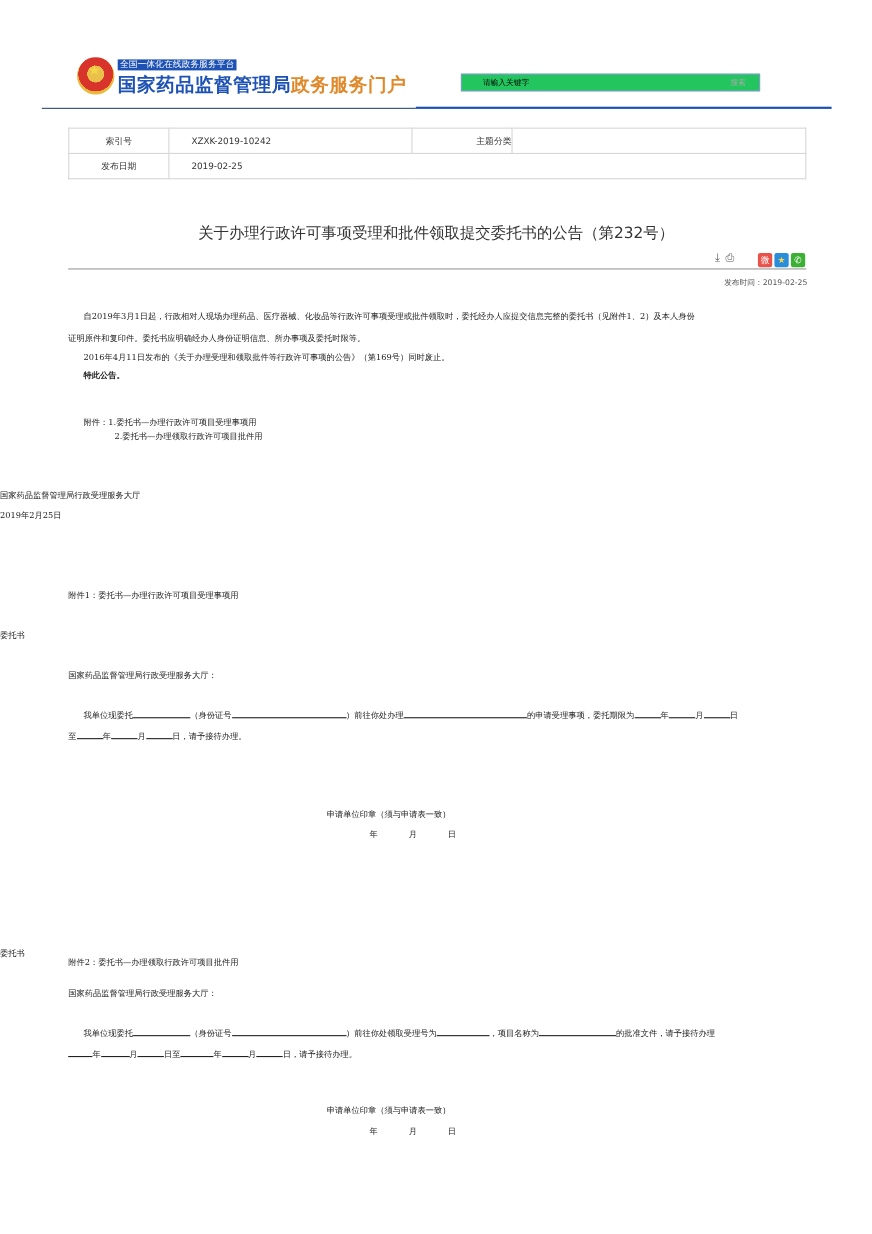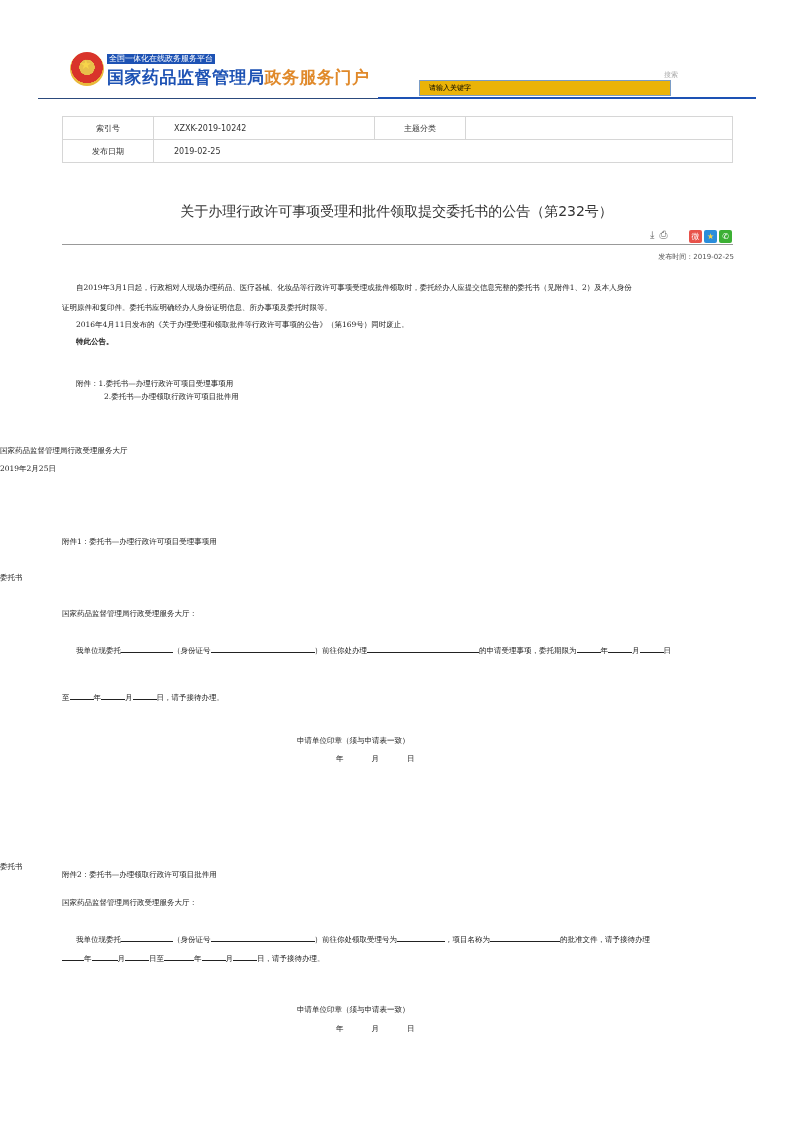--- a/index.html
+++ b/index.html
@@ -10,34 +10,34 @@
   
   .emblem { left:70px; top:52px; width:34px; height:34px; border-radius:50%;
             background: radial-gradient(circle at 50% 45%, #e8c04a 0 30%, #d9342b 31% 62%, #e9b93b 63% 100%); }
   .emblem::after { content:"★"; position:absolute; left:10px; top:5px; font-size:13px; color:#f7d54a; }
   .platform-tag { left:107px; top:54px; background:#1d52b4; color:#fff; font-size:8px; line-height:10px;
                   padding:0 2px; white-space:nowrap; }
   .site-title { left:107px; top:66px; font-size:17px; font-weight:bold; white-space:nowrap; letter-spacing:0.5px; }
   .site-title .blue { color:#1d52b4; }
   .site-title .orange { color:#e0892a; }
 
-  .search-input { left:419px; top:80px; width:232px; height:14px; border:1px solid #7a9cc6;
-                  font-size:7px; color:#000; padding:0 9px; line-height:14px; box-sizing:content-box;
-                  font-family:"DejaVu Sans", sans-serif; outline:none; background:#eab308; }
+  .search-input { left:419px; top:67px; width:232px; height:14px; border:1px solid #7a9cc6;
+                  font-size:7px; color:#000; padding:0 19px; line-height:14px; box-sizing:content-box;
+                  font-family:"DejaVu Sans", sans-serif; outline:none; background:#22c55e; }
   .search-btn { left:664px; top:70px; font-size:7px; color:#aaa; cursor:pointer; }
 
   .hline-left { left:38px; top:98px; width:340px; height:1px; background:#2c4a7c; }
   .hline-right { left:378px; top:97px; width:378px; height:2px; background:#1d52b4; }
 
   
   .meta { left:62px; top:116px; width:671px; border-collapse:collapse; font-size:8px; color:#333; }
   .meta td { border:1px solid #d6d6d6; height:22px; padding:0; }
   .meta .lbl { width:90px; text-align:center; }
   .meta .val { padding-left:20px; }
-  .meta .lbl2 { text-align:center; }
+  .meta .lbl2 { text-align:right; }
 
   .doc-title { left:0; width:793px; top:203px; text-align:center; font-size:14px; color:#333; }
   .title-rule { left:62px; top:244px; width:671px; height:1px; background:#999; }
 
   .tools { left:650px; top:229px; font-size:10px; color:#555; }
   .share { top:230px; width:13px; height:13px; border-radius:2px; color:#fff; font-size:8px;
            text-align:center; line-height:13px; }
   .pubtime { left:640px; top:252px; width:94px; text-align:right; font-size:7px; color:#555; }
 
   
@@ -100,21 +100,21 @@
 
 <div class="abs p c" style="top:446px;">国家药品监督管理局行政受理服务大厅</div>
 <div class="abs p c" style="top:464px;">2019年2月25日</div>
 
 <div class="abs p" style="left:62px; top:537px;">附件1：委托书—办理行政许可项目受理事项用</div>
 <div class="abs p c" style="top:573px;">委托书</div>
 <div class="abs p" style="left:62px; top:609px;">国家药品监督管理局行政受理服务大厅：</div>
 <div class="abs p" style="left:76px; top:645px;">
   <span>我单位现委托</span><span class="u" style="width:52px;"></span><span>（身份证号</span><span class="u" style="width:104px;"></span><span>）前往你处办理</span><span class="u" style="width:112px;"></span><span>的申请受理事项，委托期限为</span><span class="u" style="width:24px;"></span><span>年</span><span class="u" style="width:24px;"></span><span>月</span><span class="u" style="width:24px;"></span><span>日</span>
 </div>
-<div class="abs p" style="left:62px; top:664px;margin-top:28px;">
+<div class="abs p" style="left:62px; top:664px;">
   <span>至</span><span class="u" style="width:24px;"></span><span>年</span><span class="u" style="width:24px;"></span><span>月</span><span class="u" style="width:24px;"></span><span>日，请予接待办理。</span>
 </div>
 <div class="abs p" style="left:297px; top:736px;">申请单位印章（须与申请表一致）</div>
 <div class="abs p" style="left:336px; top:754px; word-spacing:0;">
   <span>年</span><span style="display:inline-block;width:28px;"></span><span>月</span><span style="display:inline-block;width:28px;"></span><span>日</span>
 </div>
 
 <div class="abs p" style="left:62px; top:826px;margin-top:44px;">附件2：委托书—办理领取行政许可项目批件用</div>
 <div class="abs p c" style="top:862px;">委托书</div>
 <div class="abs p" style="left:62px; top:898px;">国家药品监督管理局行政受理服务大厅：</div>

